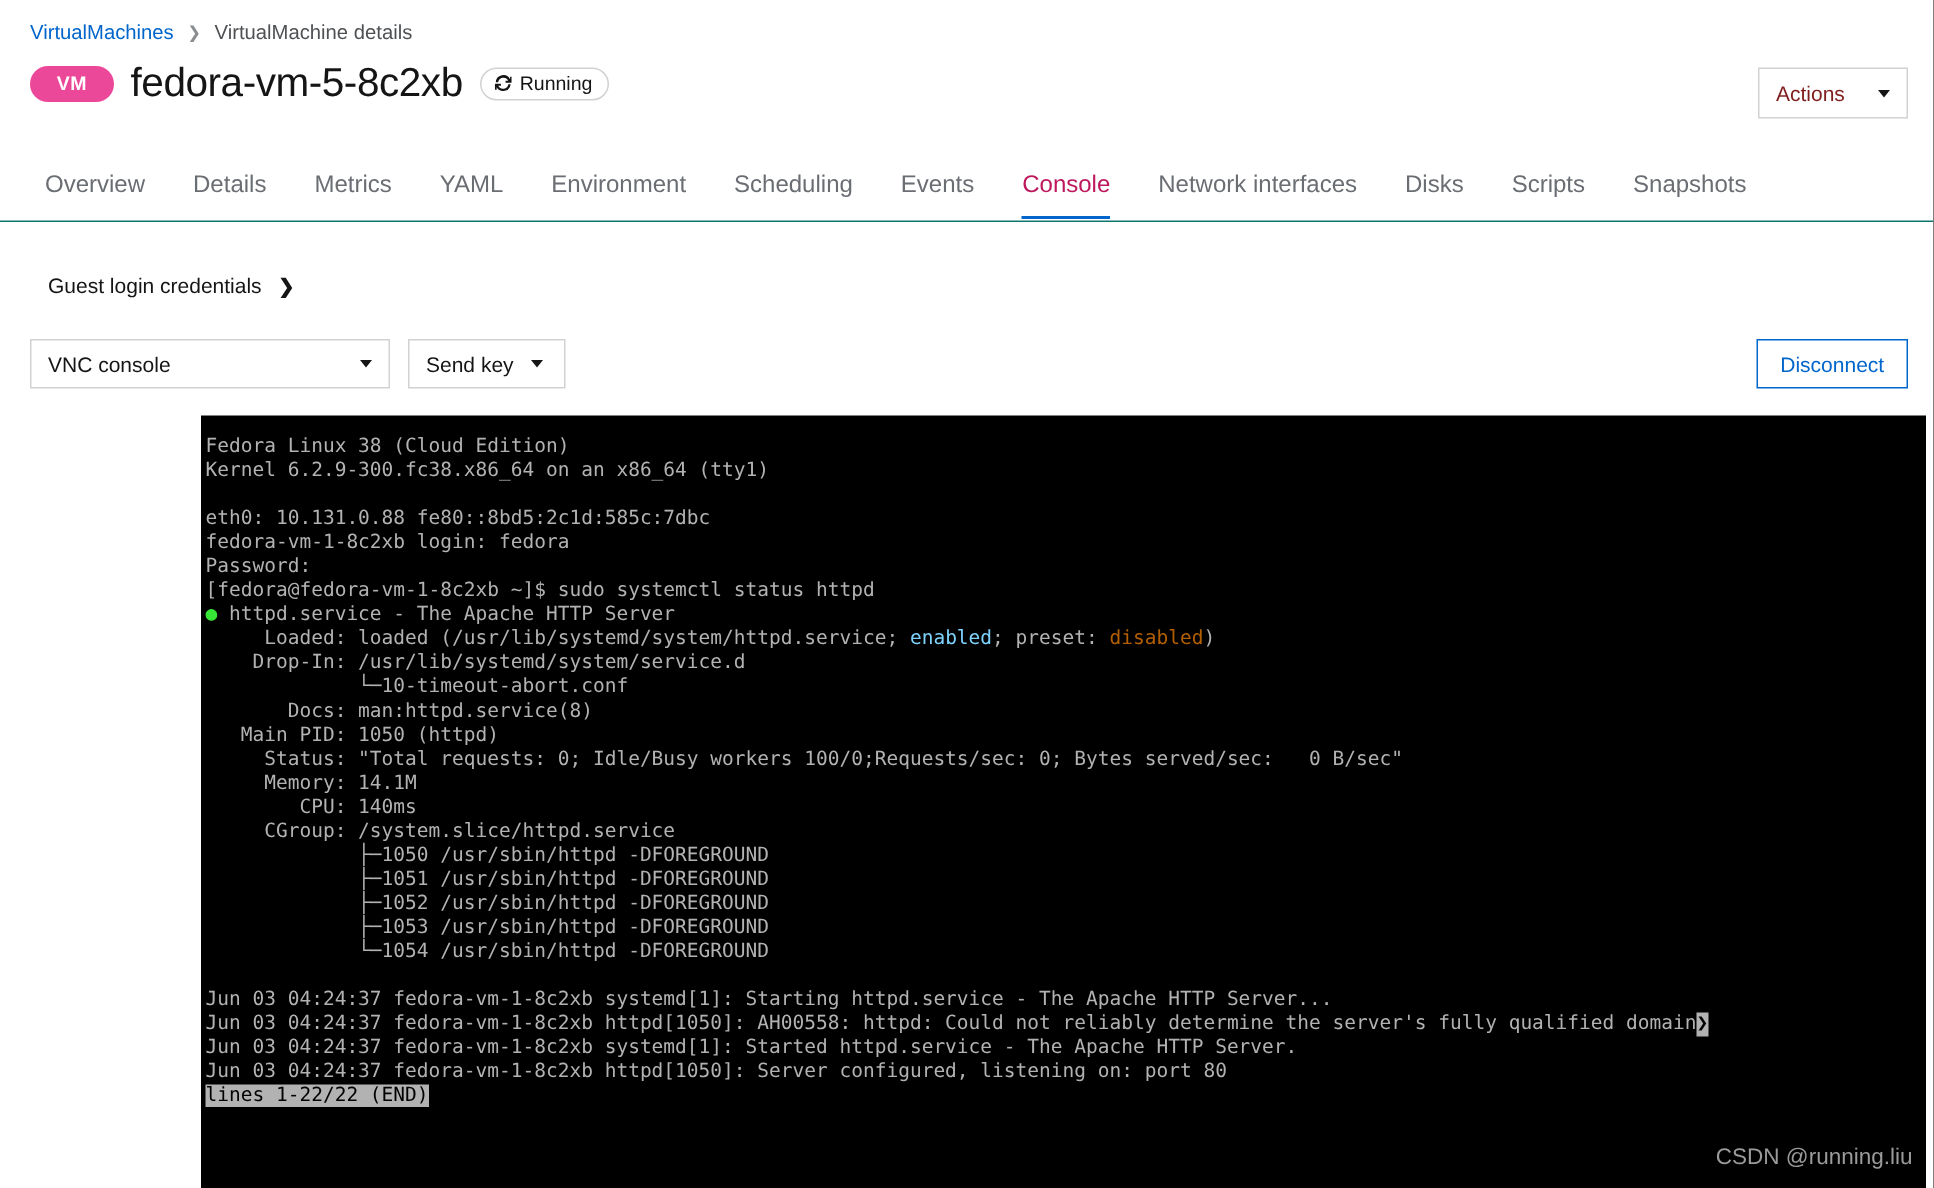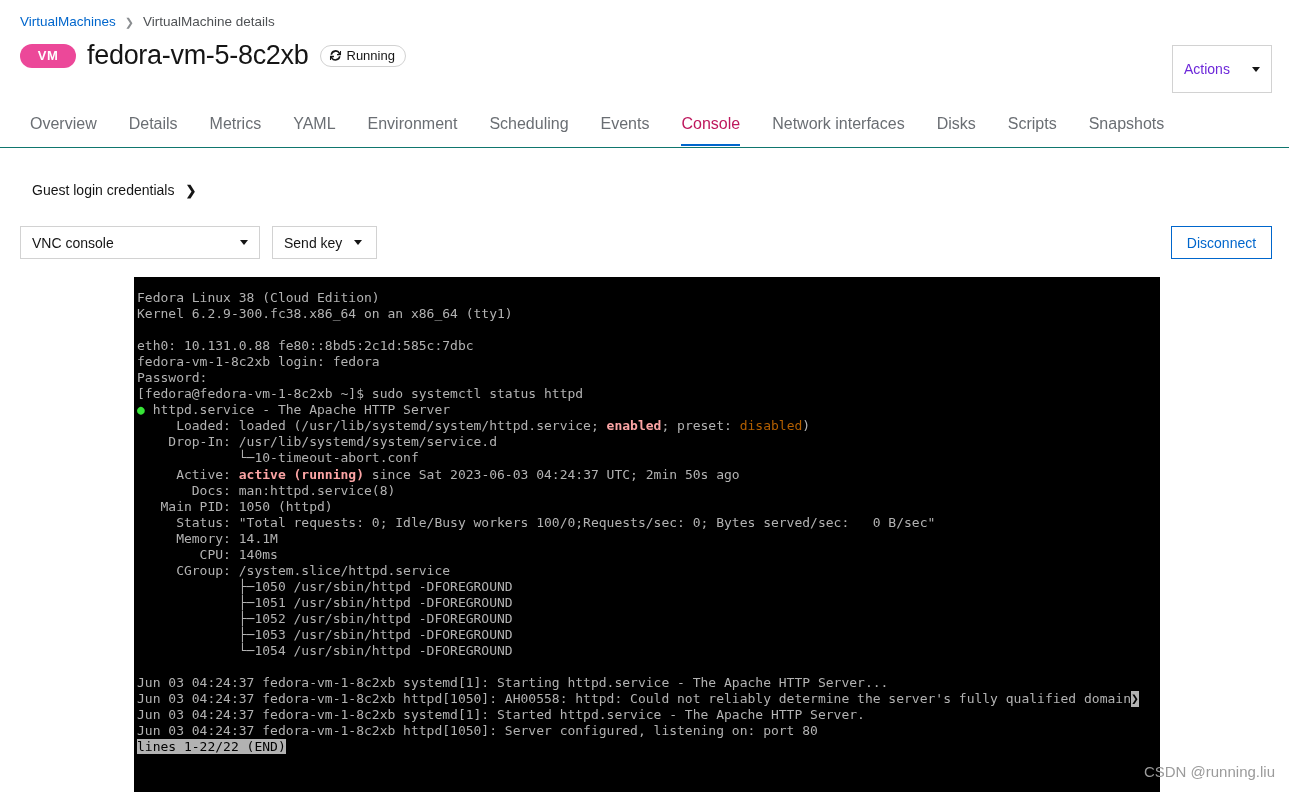--- a/index.html
+++ b/index.html
@@ -42,25 +42,25 @@
     display:flex; align-items:center; gap:5px;
     border:1px solid #d2d2d2; border-radius:14px;
     padding:2px 10px 3px 8px;
     font-size:13px; color:#151515;
     background:#fff;
   }
   .status-pill .sync-icon { display:block; width:13px; height:13px; }
 
   .actions-btn {
     position:absolute; right:17px; top:45px;
-    width:100px; height:48px;
+    width:100px; height:34px;
     border:1px solid #d2d2d2; background:#fff;
     display:flex; align-items:center; justify-content:space-between;
     padding:0 11px; box-sizing:border-box;
-    font-size:14px; color:#6d28d9; cursor:pointer;
+    font-size:14px; color:#7f1d1d; cursor:pointer;
   }
   .caret { width:0;height:0;border-left:4.5px solid transparent;border-right:4.5px solid transparent;border-top:5px solid #151515; }
 
   
   .tabs {
     position:absolute; left:0; top:105px; width:1289px;
     height:43px;
     border-bottom:1px solid #0f766e;
     display:flex; align-items:flex-start;
     padding-left:14px; box-sizing:border-box;
@@ -104,34 +104,34 @@
     position:absolute; right:17px; top:226px;
     width:101px; height:33px;
     border:1px solid #0066cc; background:#fff; box-sizing:border-box;
     display:flex; align-items:center; justify-content:center;
     font-size:14px; color:#0066cc; cursor:pointer;
   }
 
   
   .vnc-screen {
     position:absolute; left:134px; top:277px;
-    width:1026px; height:515px;
+    width:1150px; height:515px;
     background:#000000;
     overflow:hidden;
     font-family:"DejaVu Sans Mono", monospace;
     font-size:13px;
     line-height:16.05px;
     color:#b2b2b2;
     padding:13px 0 0 3px;
     box-sizing:border-box;
     cursor:text;
     letter-spacing:0px;
   }
   .vnc-line { white-space:pre; height:16.05px; }
-  .grn-b { color:#fca5a5; font-weight:bold; }
+  .grn-b { color:#7dd3fc; font-weight:normal; }
   .orn { color:#b35f00; }
   .dot { color:#37e537; }
   .inv { background:#b2b2b2; color:#000000; }
   .trunc {
     display:inline-block; background:#b2b2b2; color:#000;
     width:8px; text-align:center;
   }
 
   
   .watermark {
@@ -206,21 +206,20 @@
     <div class="vnc-line"><span>Kernel 6.2.9-300.fc38.x86_64 on an x86_64 (tty1)</span></div>
     <div class="vnc-line">&nbsp;</div>
     <div class="vnc-line"><span>eth0: 10.131.0.88 fe80::8bd5:2c1d:585c:7dbc</span></div>
     <div class="vnc-line"><span>fedora-vm-1-8c2xb login: fedora</span></div>
     <div class="vnc-line"><span>Password:</span></div>
     <div class="vnc-line"><span>[fedora@fedora-vm-1-8c2xb ~]$ sudo systemctl status httpd</span></div>
     <div class="vnc-line"><span class="dot">●</span><span> httpd.service - The Apache HTTP Server</span></div>
     <div class="vnc-line"><span>     Loaded: loaded (/usr/lib/systemd/system/httpd.service; </span><span class="grn-b">enabled</span><span>; preset: </span><span class="orn">disabled</span><span>)</span></div>
     <div class="vnc-line"><span>    Drop-In: /usr/lib/systemd/system/service.d</span></div>
     <div class="vnc-line"><span>             └─10-timeout-abort.conf</span></div>
-    <div class="vnc-line"><span>     Active: </span><span class="grn-b">active (running)</span><span> since Sat 2023-06-03 04:24:37 UTC; 2min 50s ago</span></div>
     <div class="vnc-line"><span>       Docs: man:httpd.service(8)</span></div>
     <div class="vnc-line"><span>   Main PID: 1050 (httpd)</span></div>
     <div class="vnc-line"><span>     Status: "Total requests: 0; Idle/Busy workers 100/0;Requests/sec: 0; Bytes served/sec:   0 B/sec"</span></div>
     <div class="vnc-line"><span>     Memory: 14.1M</span></div>
     <div class="vnc-line"><span>        CPU: 140ms</span></div>
     <div class="vnc-line"><span>     CGroup: /system.slice/httpd.service</span></div>
     <div class="vnc-line"><span>             ├─1050 /usr/sbin/httpd -DFOREGROUND</span></div>
     <div class="vnc-line"><span>             ├─1051 /usr/sbin/httpd -DFOREGROUND</span></div>
     <div class="vnc-line"><span>             ├─1052 /usr/sbin/httpd -DFOREGROUND</span></div>
     <div class="vnc-line"><span>             ├─1053 /usr/sbin/httpd -DFOREGROUND</span></div>

